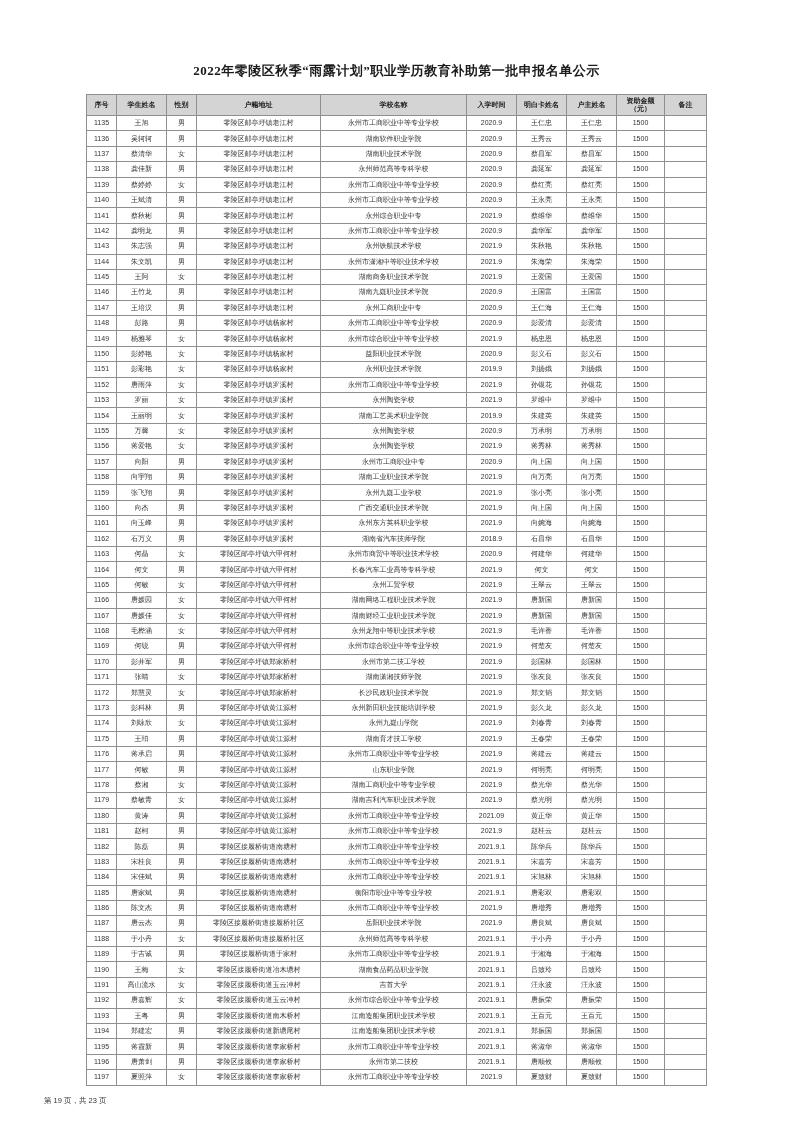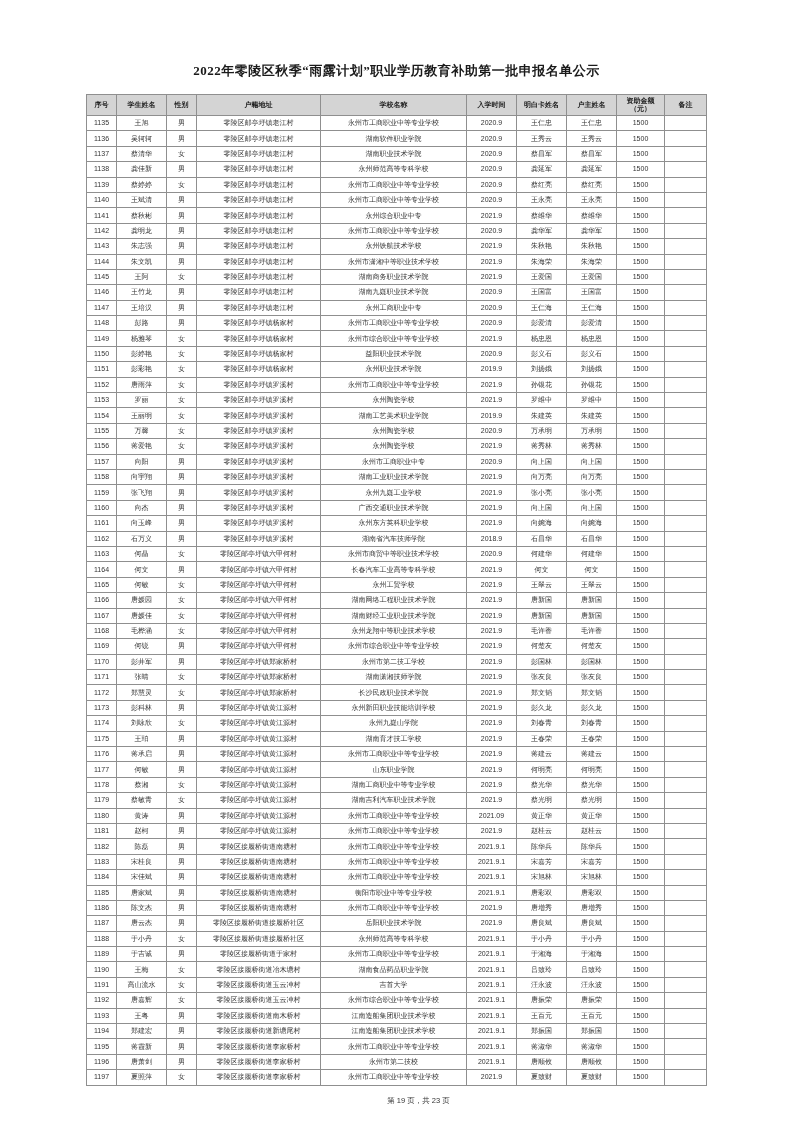--- a/index.html
+++ b/index.html
@@ -50,21 +50,21 @@
     white-space:normal;
     height:21px;
     font-size:7px;
     color:#222222;
   }
   td.red{ color:#cc2222; }
   .footer{
     position:absolute;
     left:0;right:0;
     bottom:16px;
-    text-align:center;
+    text-align:left;
     font-size:7.5px;
     color:#333333;
     font-family:"Liberation Sans","DejaVu Sans",sans-serif;
     margin-left:44px;
   }
 </style>
 </head>
 <body>
 
 <div class="page">

